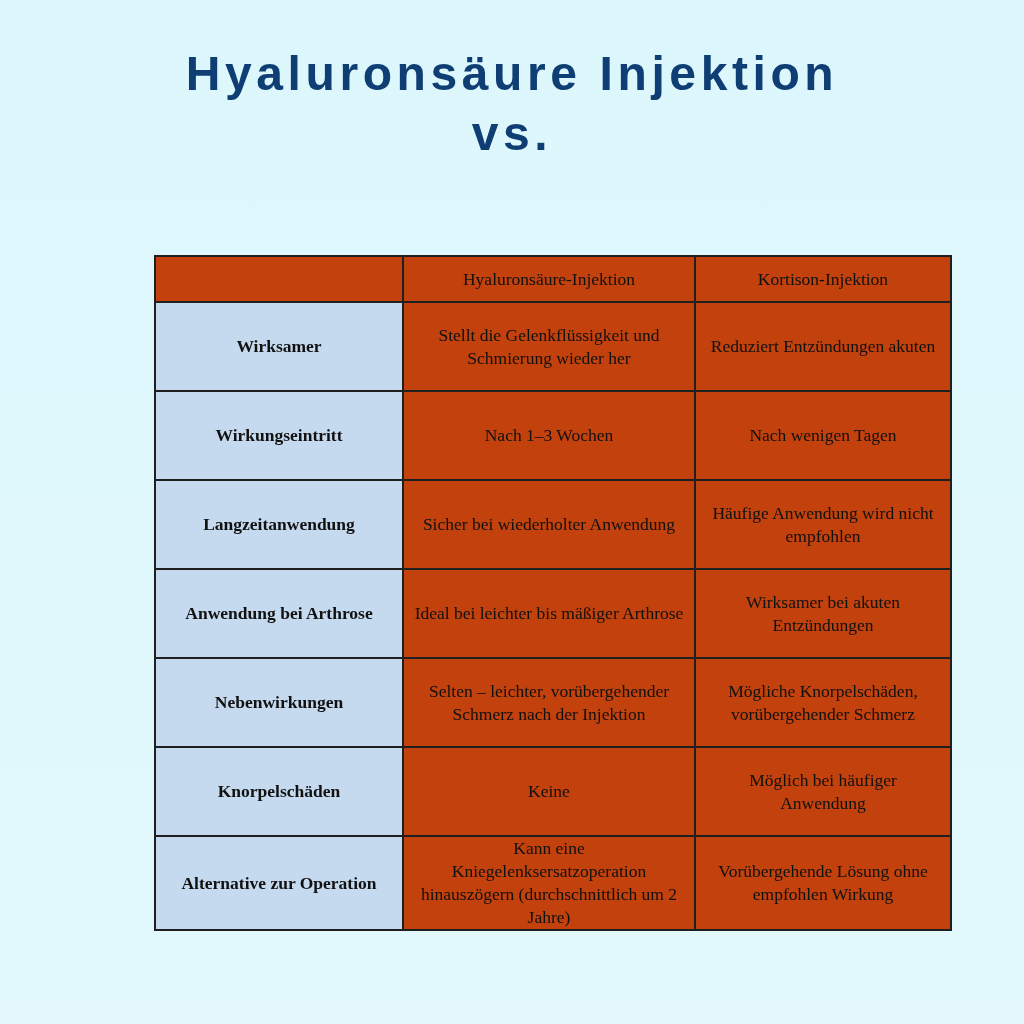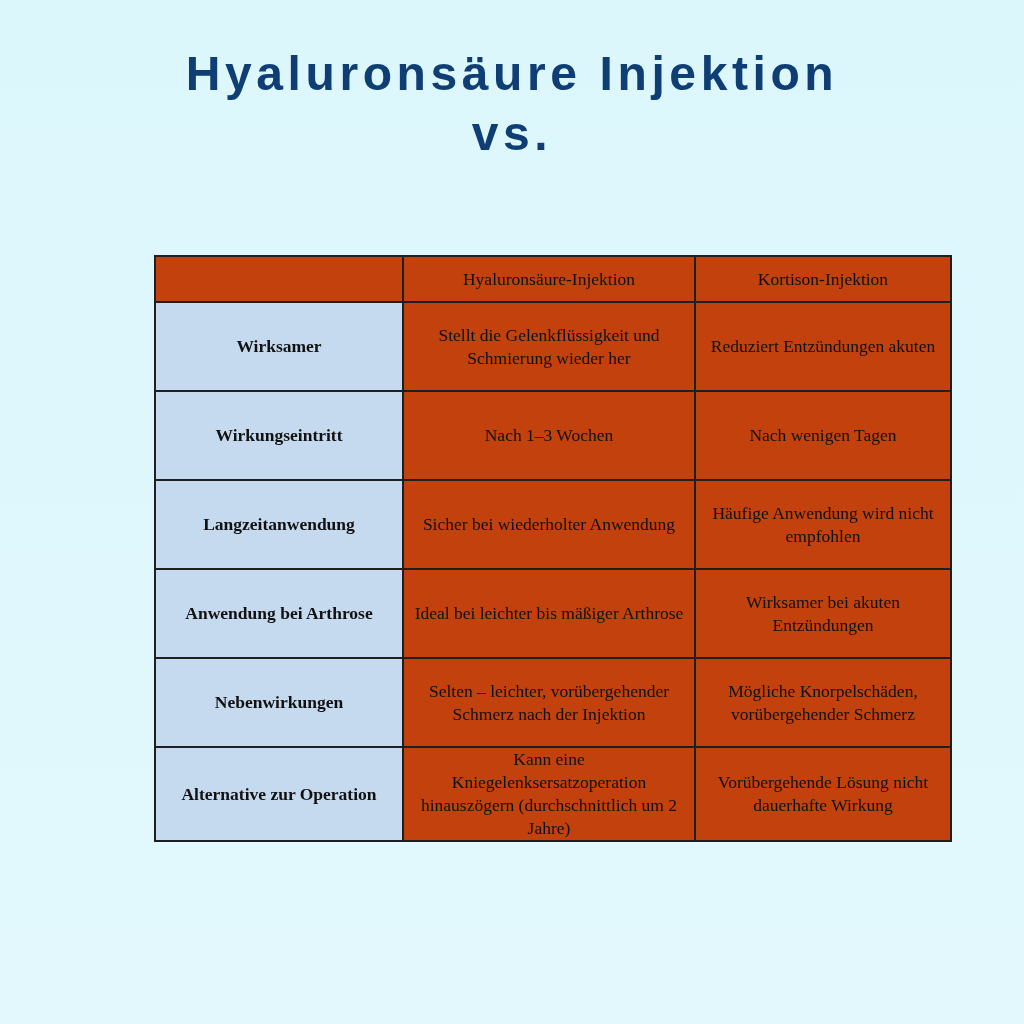--- a/index.html
+++ b/index.html
@@ -76,18 +76,23 @@
     <td class="label">Anwendung bei Arthrose</td>
     <td>Ideal bei leichter bis mäßiger Arthrose</td>
     <td>Wirksamer bei akuten Entzündungen</td>
   </tr>
   <tr class="r">
     <td class="label">Nebenwirkungen</td>
     <td>Selten – leichter, vorübergehender Schmerz nach der Injektion</td>
     <td>Mögliche Knorpelschäden, vorübergehender Schmerz</td>
   </tr>
   <tr class="r">
+    <td class="label">Knorpelschäden</td>
+    <td>Keine</td>
+    <td>Möglich bei häufiger Anwendung</td>
+  </tr>
+  <tr class="r">
     <td class="label">Alternative zur Operation</td>
     <td>Kann eine Kniegelenksersatzoperation hinauszögern (durchschnittlich um 2 Jahre)</td>
-    <td>Vorübergehende Lösung nicht dauerhafte Wirkung</td>
+    <td>Vorübergehende Lösung ohne empfohlen Wirkung</td>
   </tr>
 </tbody>
   </table>
 
 </body></html>

